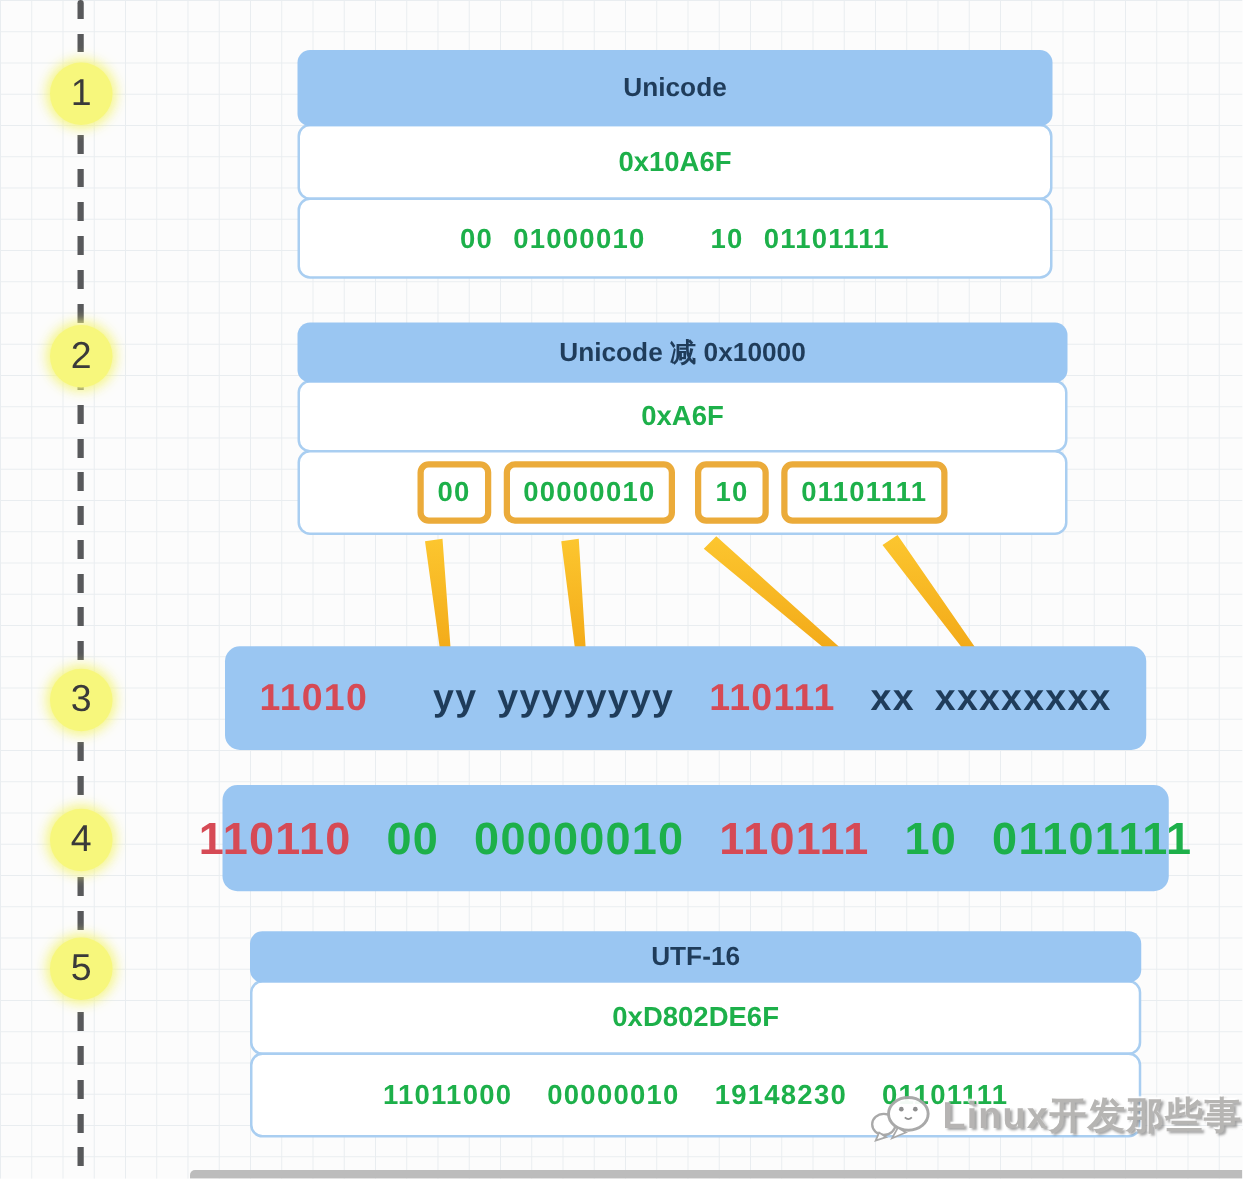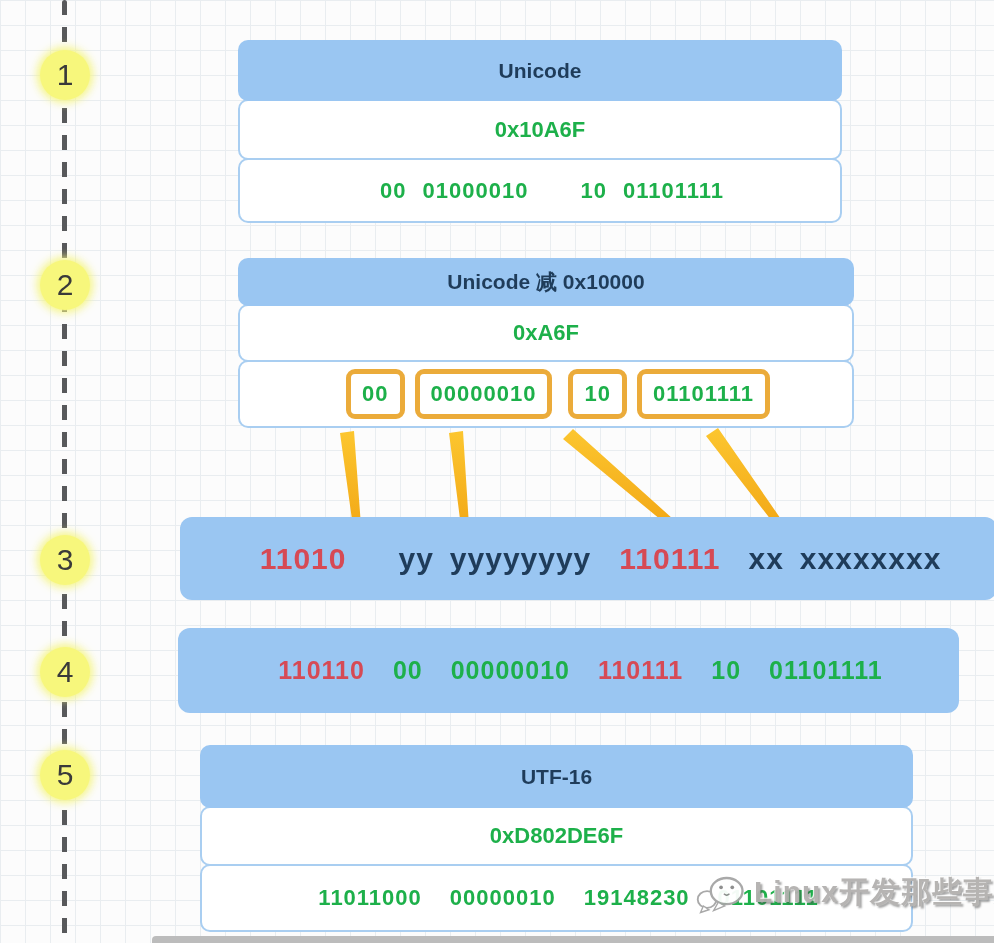--- a/index.html
+++ b/index.html
@@ -33,33 +33,33 @@
   .hdr{
     background:var(--blue);border-radius:10px;color:var(--navy);
     display:flex;align-items:center;justify-content:center;
     font-weight:700;font-size:21px;position:relative;z-index:1;
   }
   .row{
     background:#fff;border:2px solid var(--row-border);border-radius:10px;
     display:flex;align-items:center;justify-content:center;
     font-weight:700;font-size:22px;margin-top:-2px;position:relative;
   }
-  .bits{display:flex;align-items:center;justify-content:center;letter-spacing:1px;padding-left:24px;}
+  .bits{display:flex;align-items:center;justify-content:center;letter-spacing:1px;}
   .seg{white-space:nowrap;}
   .c-green{color:var(--green);} .c-red{color:var(--red);} .c-dark{color:var(--navy);}
   .g-xs{margin-left:10px;} .g-sm{margin-left:16px;} .g-md{margin-left:28px;} .g-lg{margin-left:52px;}
   .boxed{border:5px solid var(--orange);border-radius:9px;padding:1px 11px;background:#fff;line-height:38px;}
   
   .bar{
     position:absolute;background:var(--blue);border-radius:12px;
     display:flex;align-items:center;justify-content:center;
     font-weight:700;
   }
-  #bar-template{left:180px;top:517px;width:793px;height:83px;font-size:30px;}
-  #bar-filled{left:178px;top:628px;width:757px;height:85px;font-size:25px;}
+  #bar-template{left:180px;top:517px;width:737px;height:83px;font-size:30px;}
+  #bar-filled{left:178px;top:628px;width:757px;height:85px;font-size:36px;}
   
   #arrows{position:absolute;left:0;top:0;width:994px;height:943px;pointer-events:none;}
   
   .watermark{
     position:absolute;left:694px;top:864px;display:flex;align-items:center;gap:4px;
     opacity:.95;z-index:3;
   }
   .wm-text{
     color:var(--watermark-gray);font-size:30px;font-weight:700;letter-spacing:1px;
     text-shadow:-1px -1px 1px #ffffff, 2px 2px 2px rgba(80,80,80,.55);
@@ -130,21 +130,21 @@
   <div id="bar-filled" class="bar bits">
       <span class="seg c-red">110110</span>
       <span class="seg c-green g-md">00</span>
       <span class="seg c-green g-md">00000010</span>
       <span class="seg c-red g-md">110111</span>
       <span class="seg c-green g-md">10</span>
       <span class="seg c-green g-md">01101111</span>
     </div>
 
   <div class="vbox" style="left:200px;top:745px;width:713px;">
-    <div class="hdr" style="height:63px;">UTF-16</div>
+    <div class="hdr" style="height:41px;">UTF-16</div>
     <div class="row c-green" style="height:56px;">0xD802DE6F</div>
     <div class="row bits" style="height:64px;">
         <span class="seg c-green">11011000</span>
         <span class="seg c-green g-md">00000010</span>
         <span class="seg c-green g-md">19148230</span>
         <span class="seg c-green g-md">01101111</span>
       </div>
   </div>
 
   <div class="watermark">

